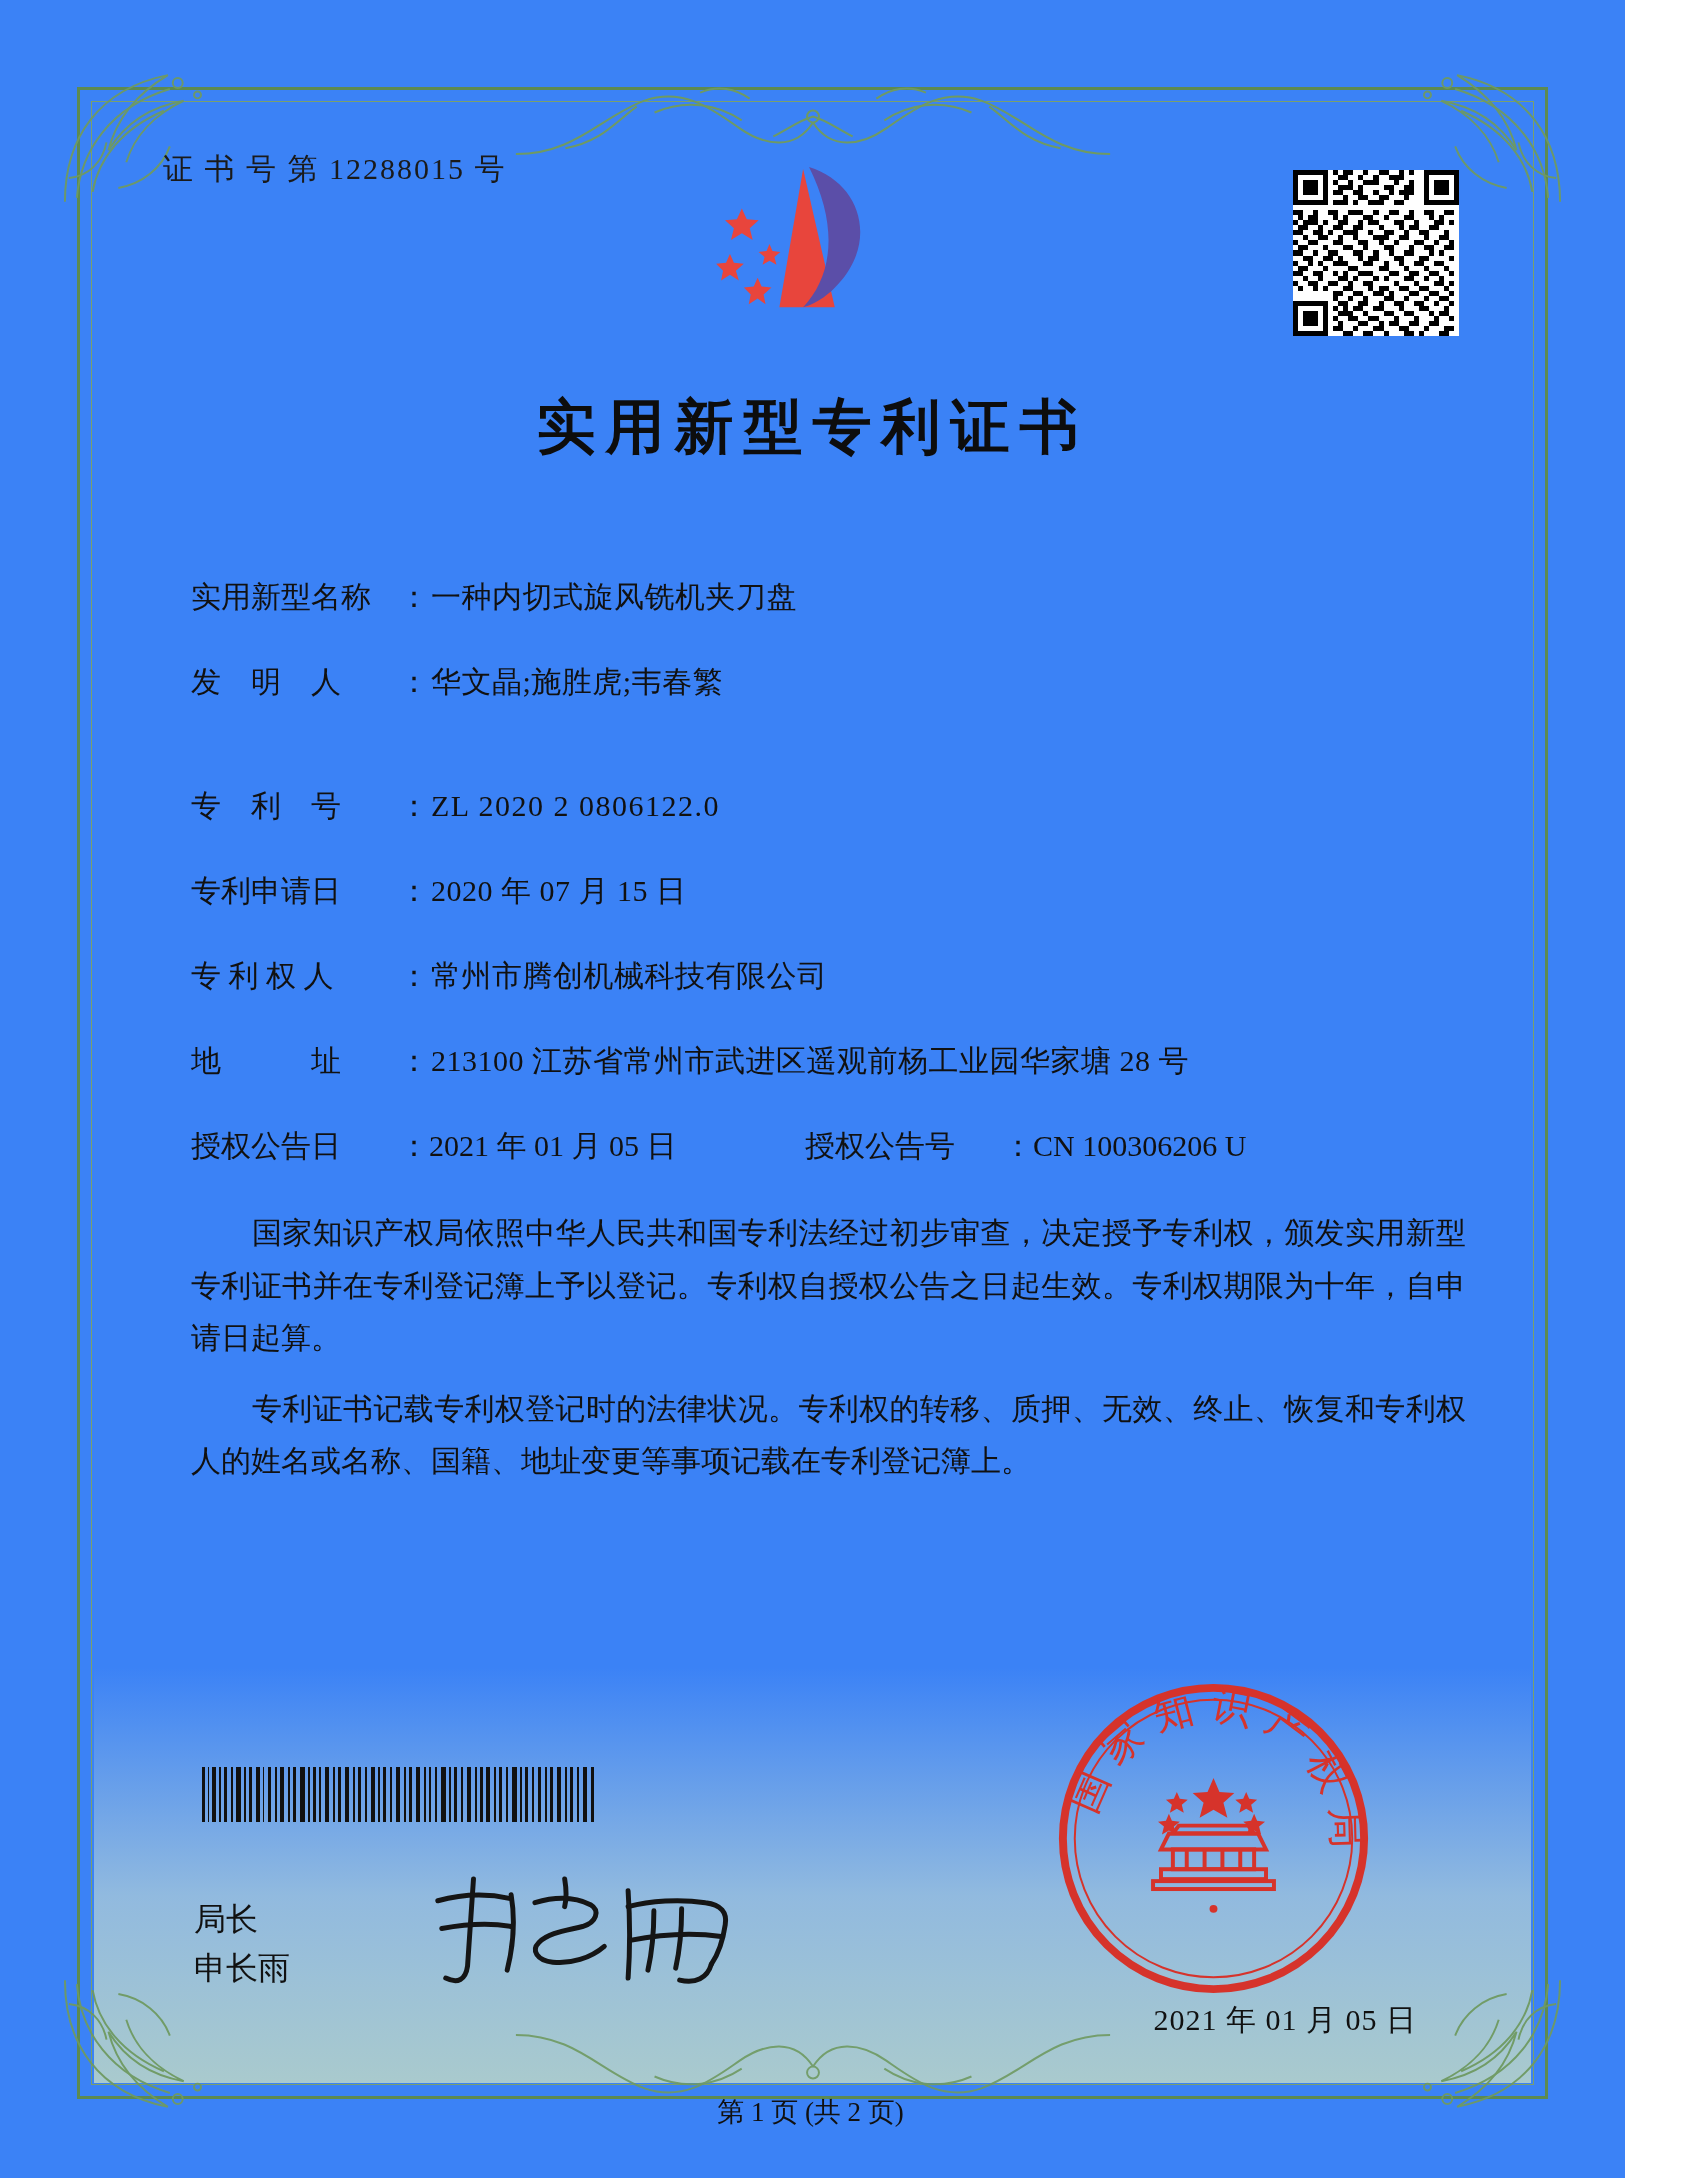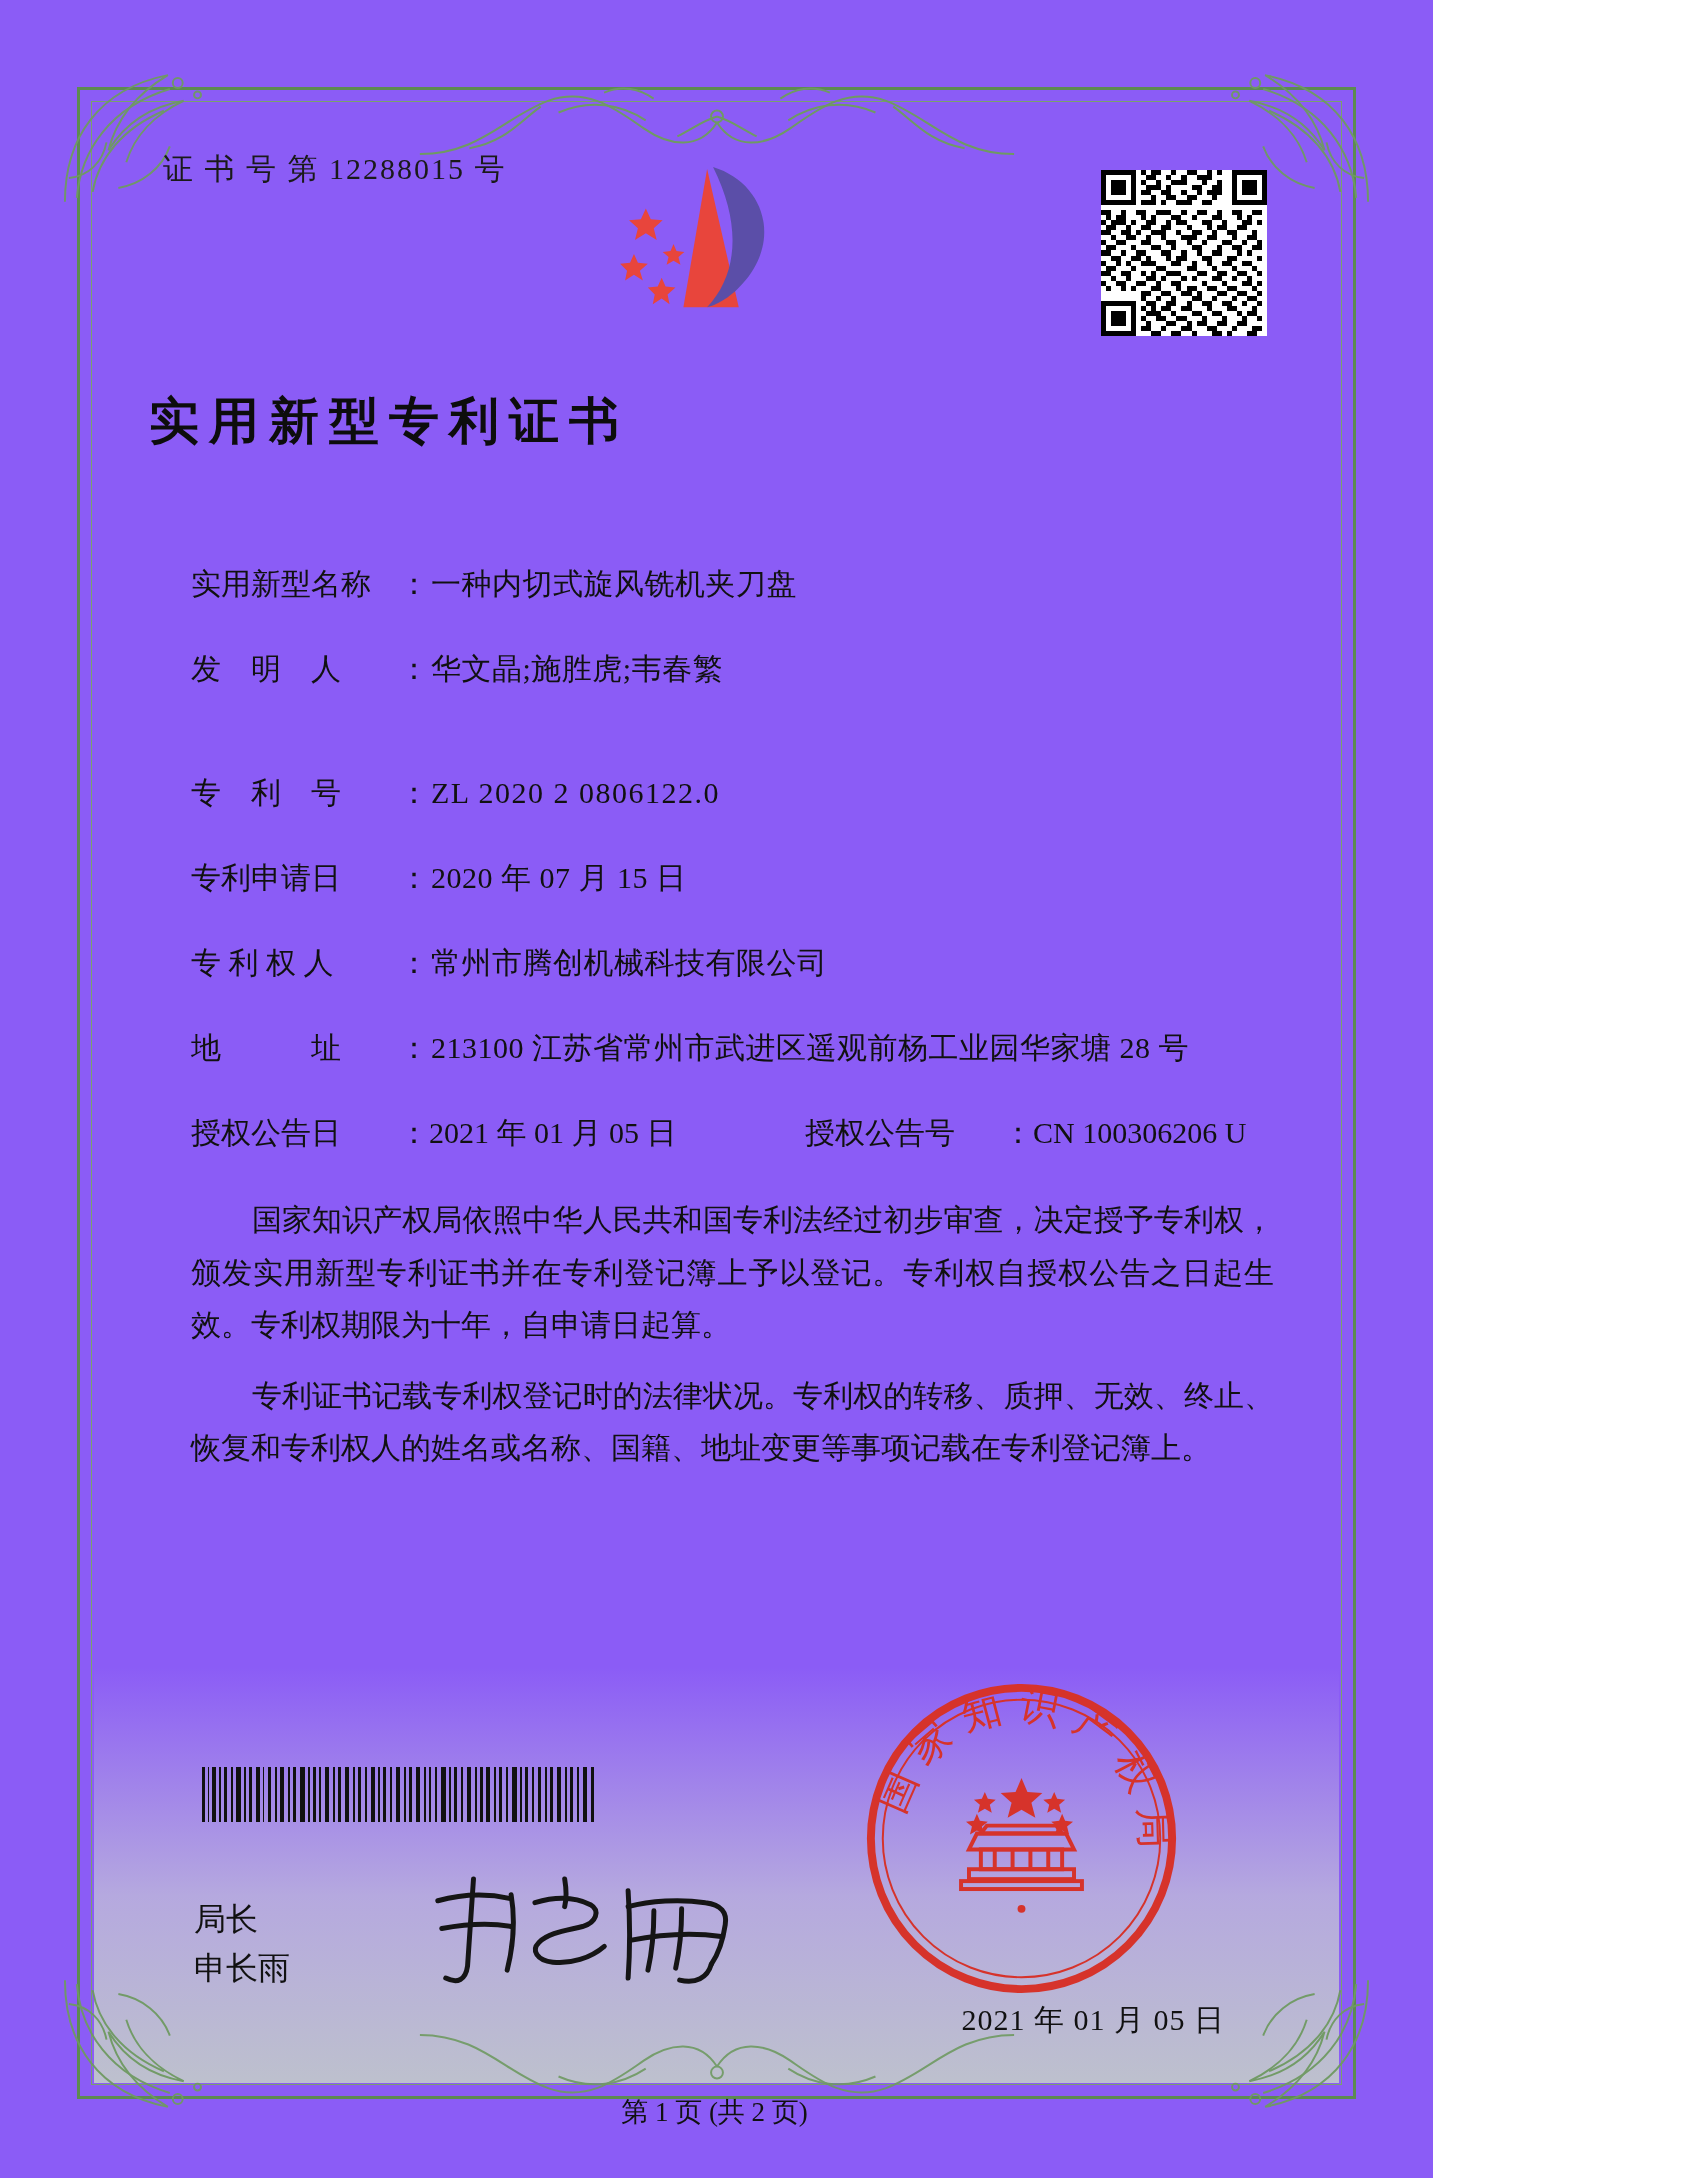--- a/index.html
+++ b/index.html
@@ -10,23 +10,23 @@
   body {
     width: 1683px;
     height: 2178px;
     font-family: "Liberation Serif", "DejaVu Serif", serif;
     color: #111;
     overflow: hidden;
   }
 
   .page {
     position: relative;
-    width: 1433px;
+    width: 1625px;
     height: 2178px;
-    background: #8b5cf6;
+    background: #3b82f6;
     box-sizing: border-box;
   }
 
   
   .frame-outer {
     position: absolute;
     left: 77px;
     top: 87px;
     right: 77px;
     bottom: 79px;
@@ -119,22 +119,22 @@
   .qr {
     position: absolute;
     right: 166px;
     top: 170px;
     width: 166px;
     height: 166px;
   }
   .qr svg { width: 100%; height: 100%; display: block; }
 
   .title {
-    text-align: left;
-    font-size: 50px;
+    text-align: center;
+    font-size: 59px;
     font-weight: bold;
     letter-spacing: 10px;
     margin-top: 198px;
     color: #0d0d0d;
     font-family: "DejaVu Serif", "Liberation Serif", serif;
   }
 
   .fields {
     margin-top: 109px;
     margin-left: 42px;

